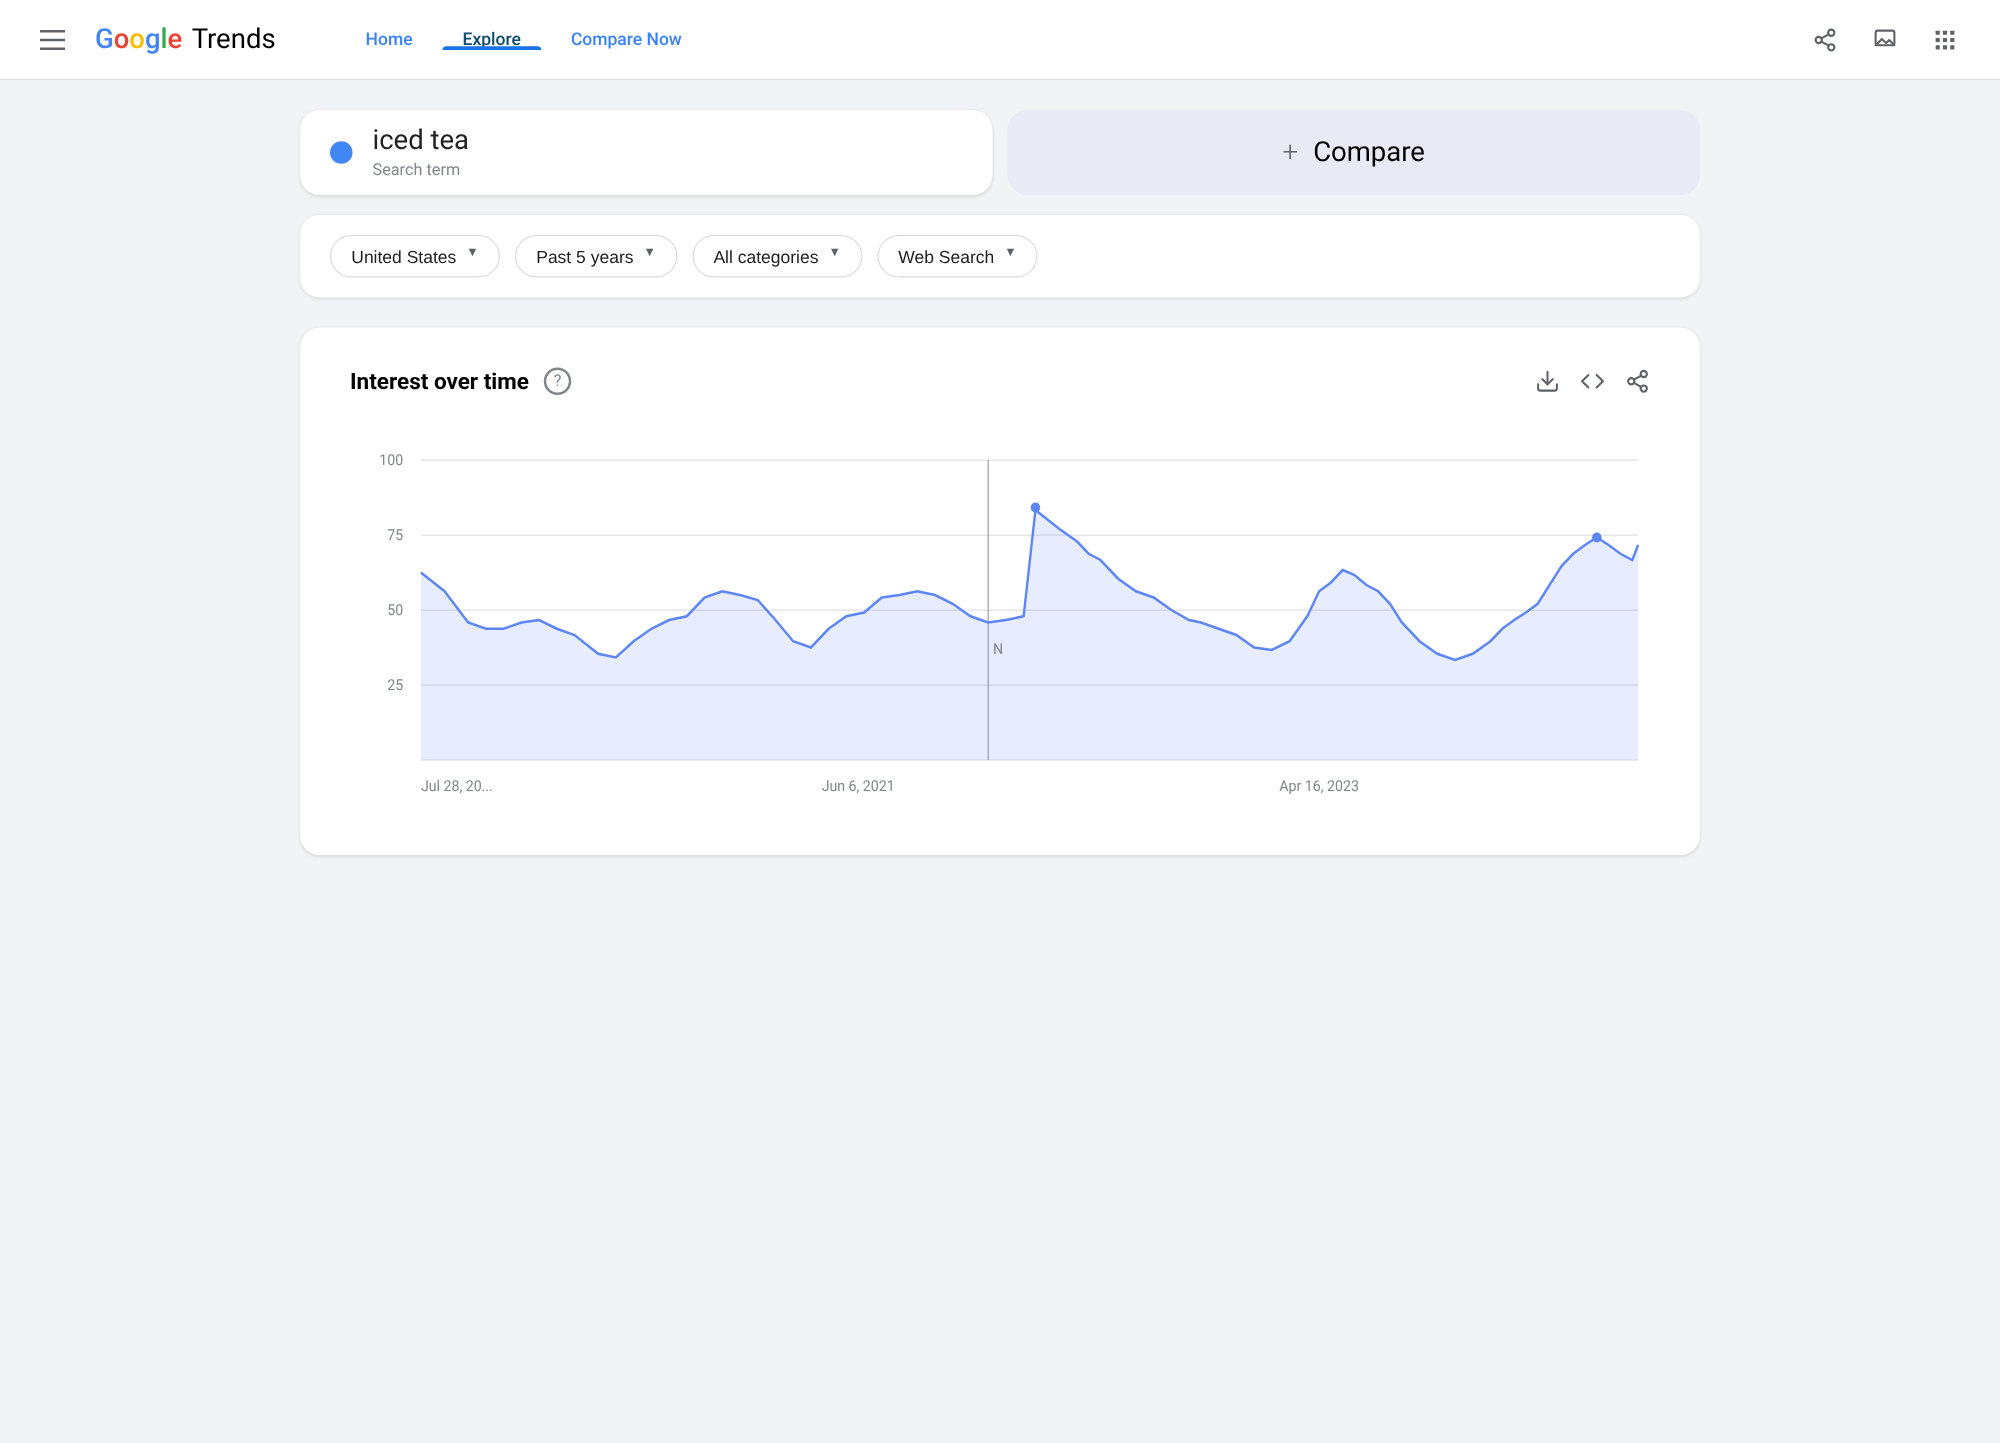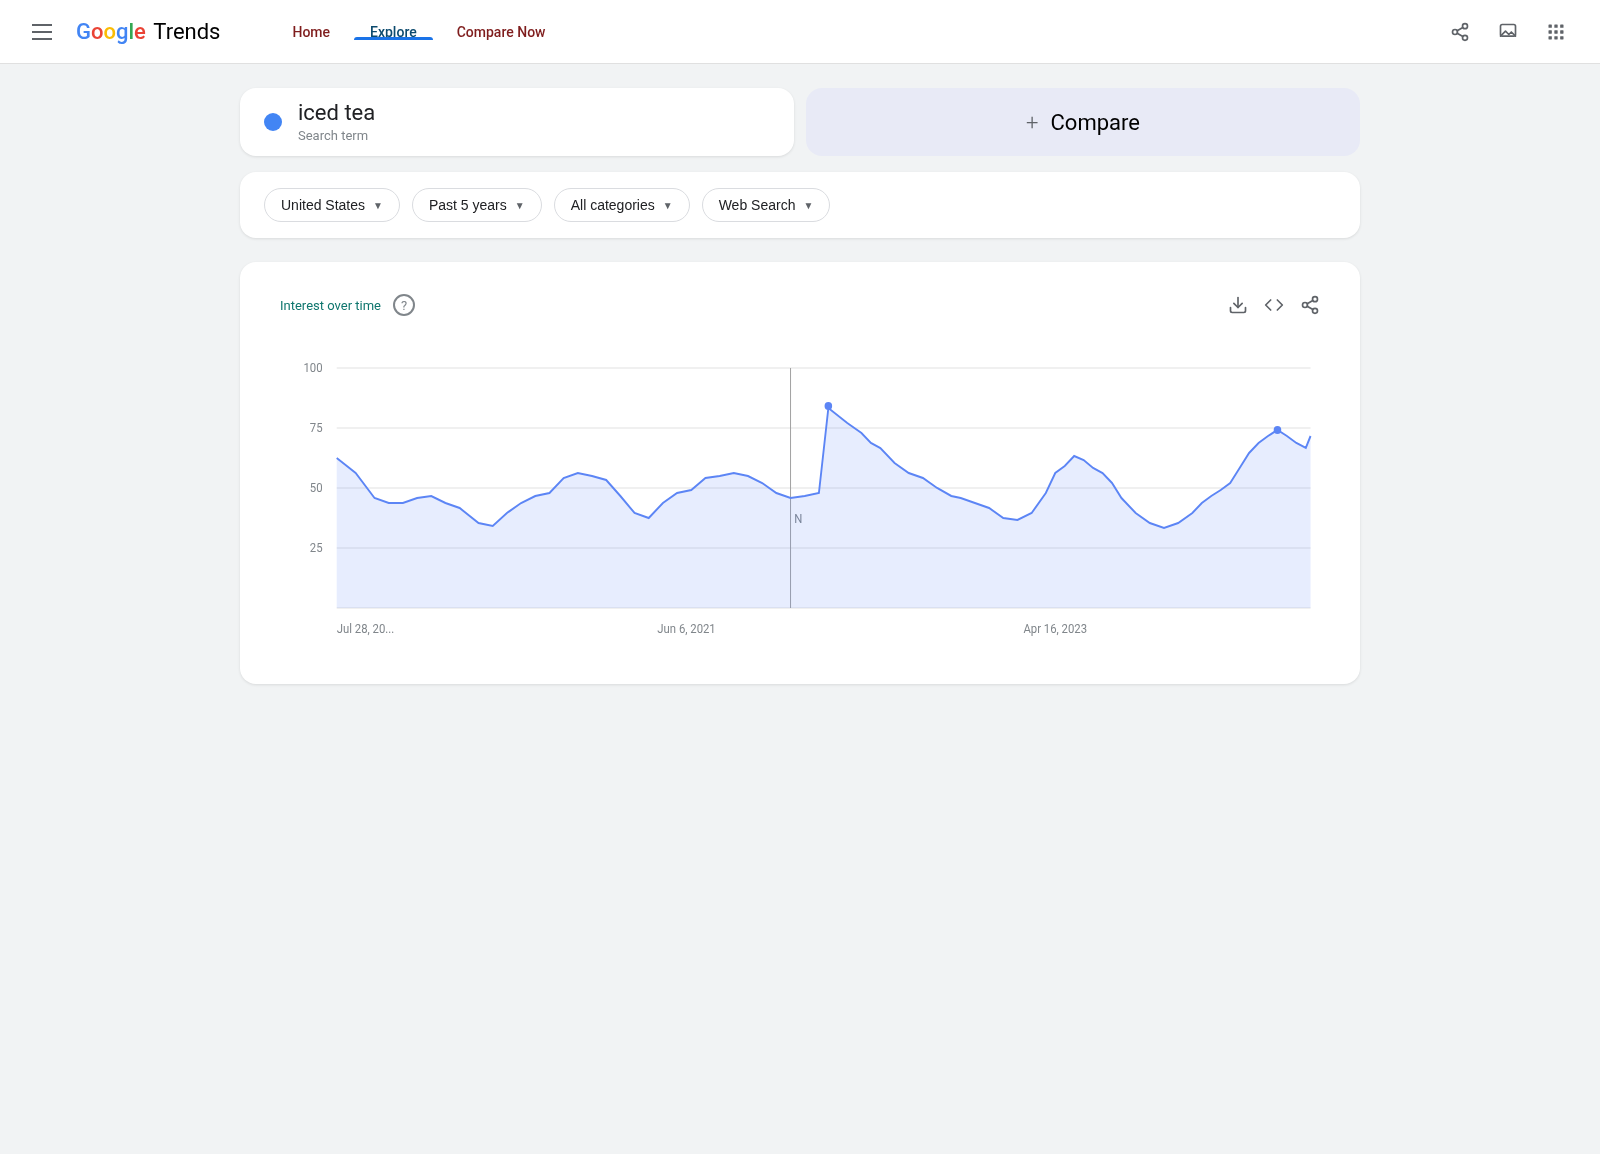--- a/index.html
+++ b/index.html
@@ -65,21 +65,21 @@
       gap: 8px;
       margin-left: 40px;
       height: 100%;
     }
     .nav-item {
       padding: 0 16px;
       height: 100%;
       display: flex;
       align-items: center;
       font-size: 14px;
-      color: #7f1d1d;
+      color: #3b82f6;
       cursor: pointer;
       position: relative;
       font-weight: 500;
       text-decoration: none;
     }
     .nav-item.active {
       color: #0c4a6e;
     }
     .nav-item.active::after {
       content: '';
@@ -184,21 +184,20 @@
     }
     .filter-btn {
       border: 1px solid #dadce0;
       border-radius: 24px;
       padding: 8px 16px;
       font-size: 14px;
       color: #202124;
       cursor: pointer;
       background: #fff;
       display: flex;
-      align-items: center;
       gap: 8px;
     }
     .filter-chevron {
       font-size: 10px;
       color: #5f6368;
     }
 
     
     .chart-card {
       background: #fff;
@@ -211,23 +210,23 @@
       align-items: center;
       justify-content: space-between;
       margin-bottom: 32px;
     }
     .chart-title-area {
       display: flex;
       align-items: center;
       gap: 12px;
     }
     .chart-title {
-      font-size: 13px;
-      font-weight: 400;
-      color: #0f766e;
+      font-size: 18px;
+      font-weight: 700;
+      color: #000000;
     }
     .help-icon {
       width: 22px;
       height: 22px;
       border-radius: 50%;
       border: 2px solid #80868b;
       display: flex;
       align-items: center;
       justify-content: center;
       font-size: 13px;

